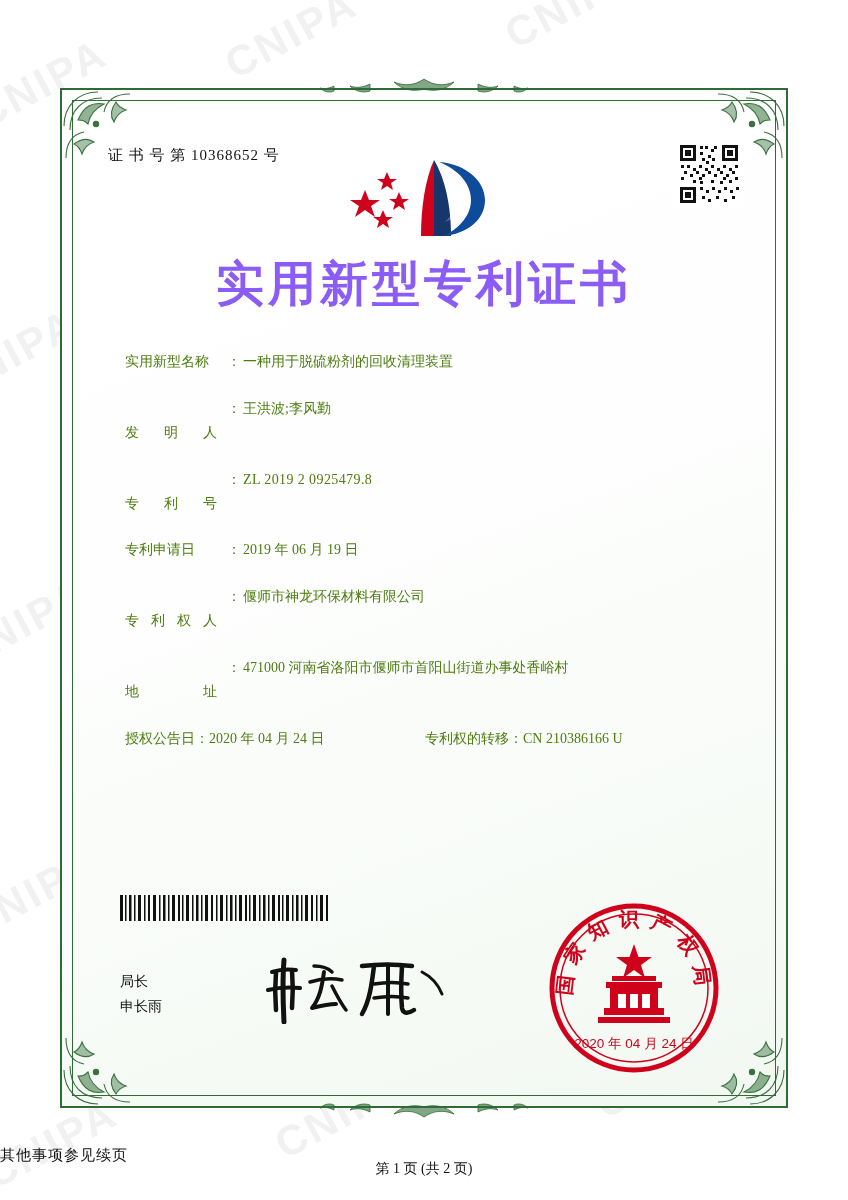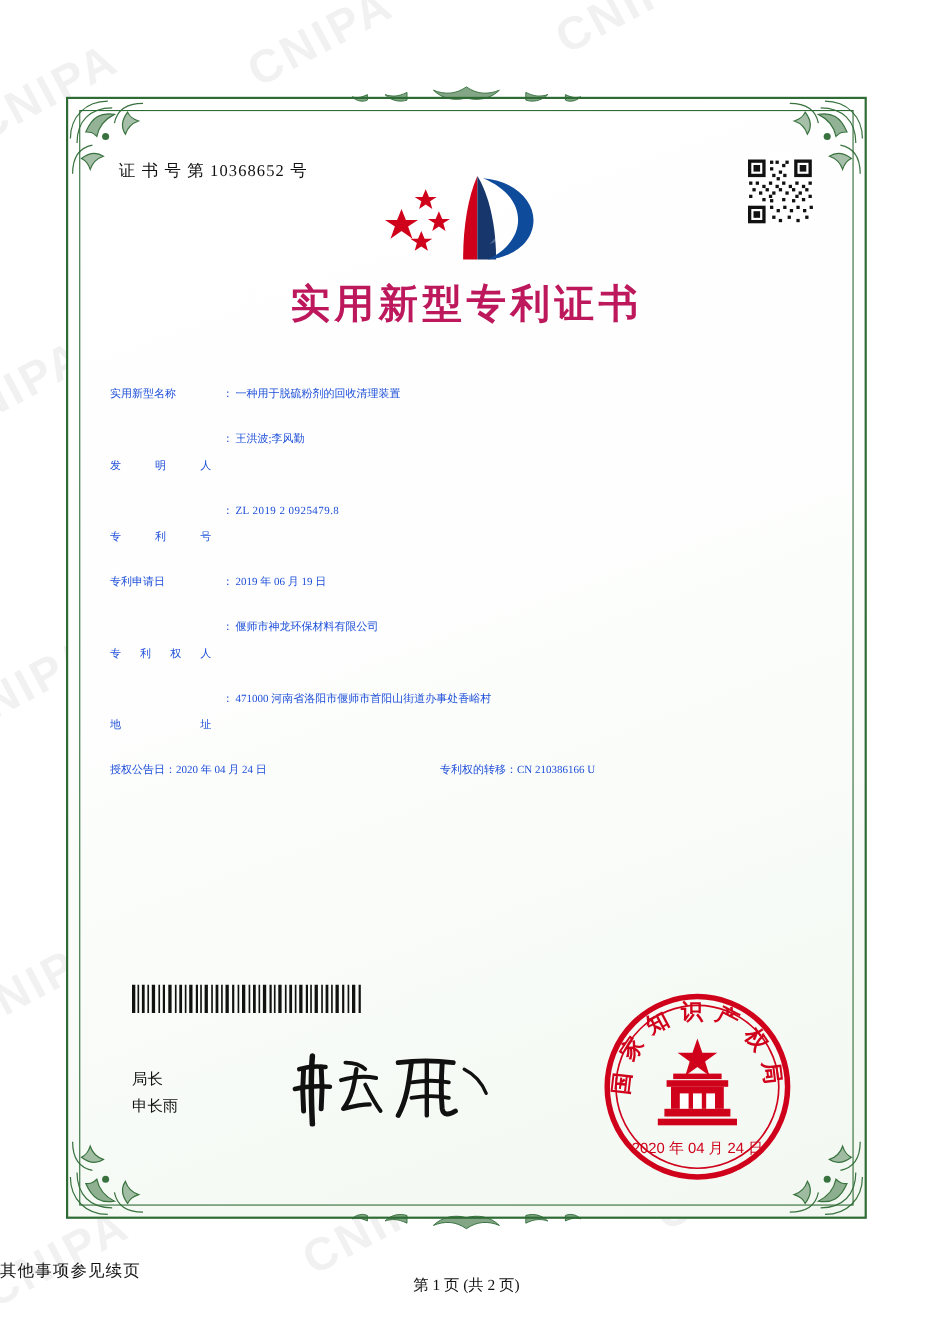--- a/index.html
+++ b/index.html
@@ -113,34 +113,34 @@
     width: 170px;
     height: 98px;
   }
 
   .doc-title {
     position: absolute;
     left: 0;
     right: 0;
     top: 252px;
     text-align: center;
-    font-size: 36px;
+    font-size: 48px;
     font-weight: bold;
     letter-spacing: 4px;
-    color: #be185d;
+    color: #8b5cf6;
     font-family: Liberation Mono, monospace;
   }
 
   .fields {
     position: absolute;
-    left: 100px;
+    left: 125px;
     top: 352px;
     width: 620px;
-    font-size: 10px;
-    color: #1d4ed8;
+    font-size: 14px;
+    color: #4d7c0f;
   }
   .field-row {
     display: flex;
     align-items: flex-start;
     margin-bottom: 26.5px;
     line-height: 1.45;
   }
   .field-label {
     width: 102px;
     flex: 0 0 102px;

